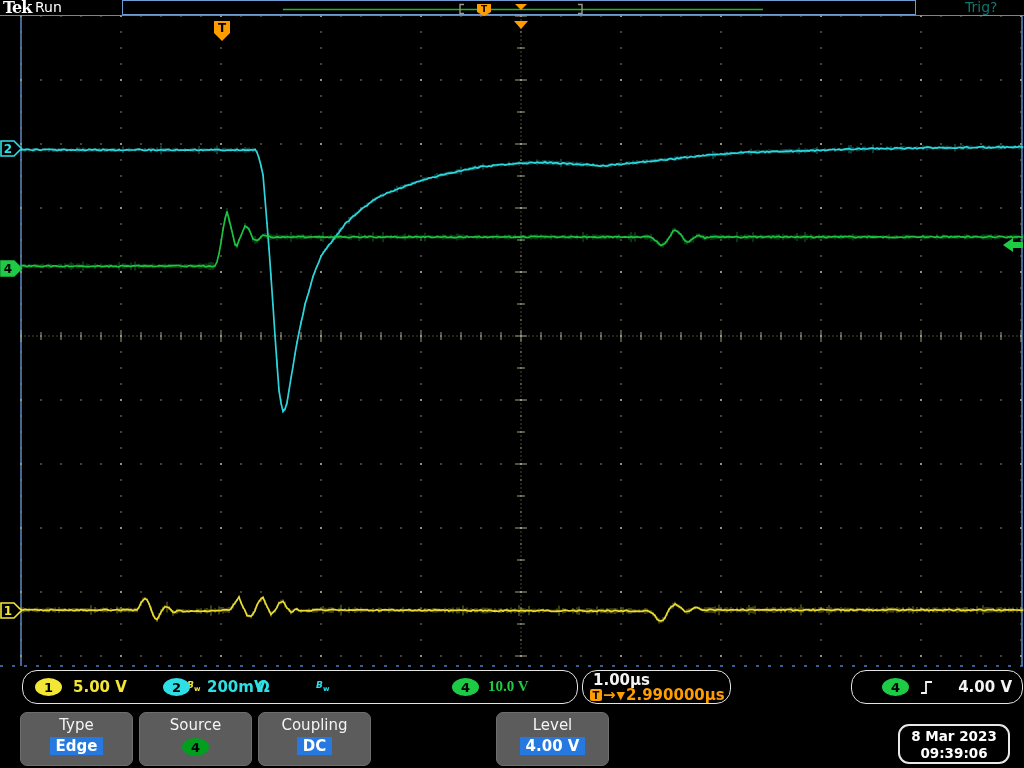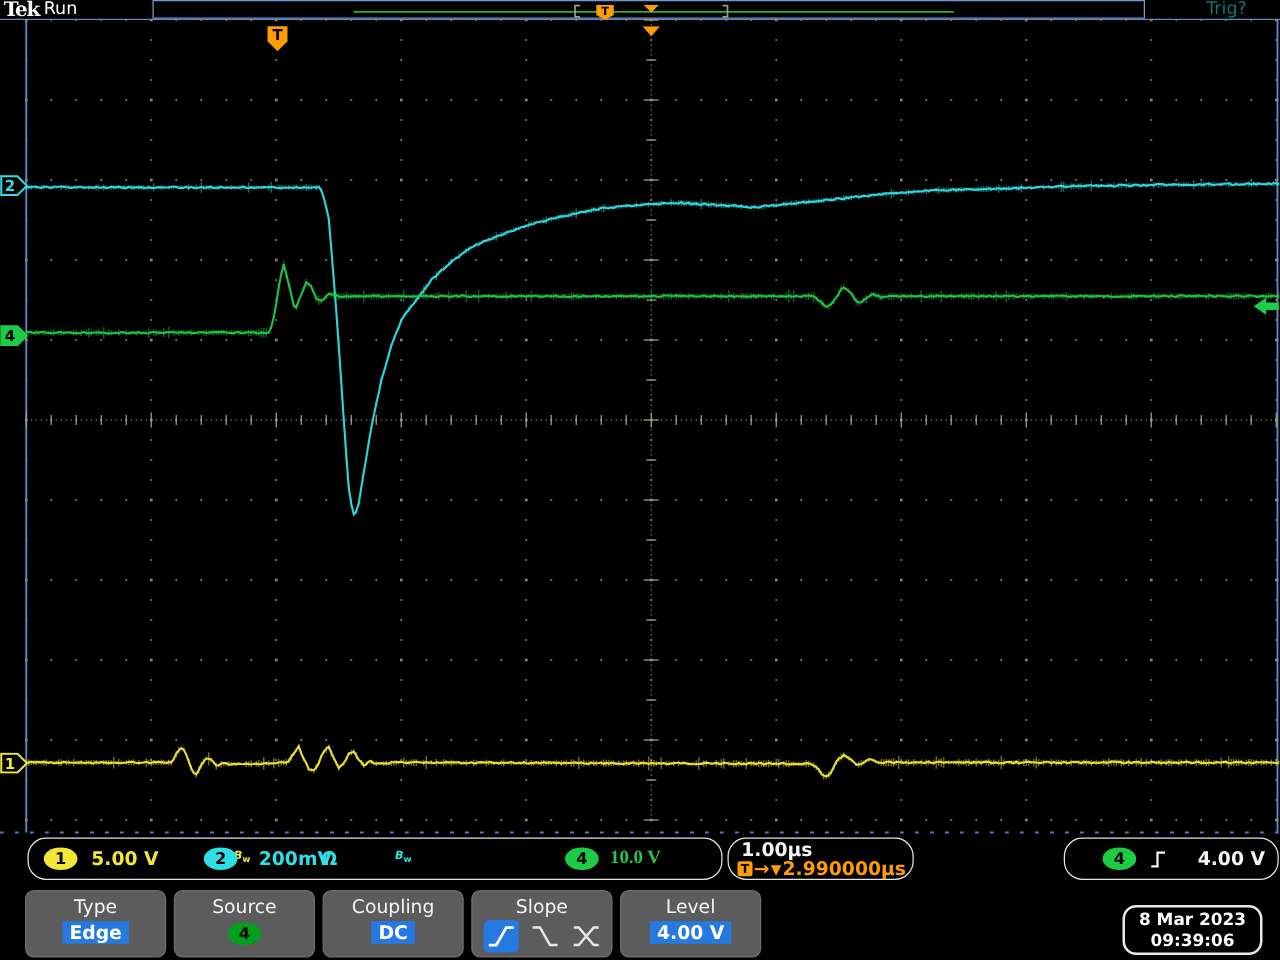--- a/index.html
+++ b/index.html
@@ -1661,36 +1661,20 @@
     <div class="mbtn" style="left:139px;">
       <div class="mlabel">Source</div>
       <div style="display:flex;justify-content:center;margin-top:4px;">
         <span class="oval" style="position:static;background:#00a01e;">4</span>
       </div>
     </div>
     <div class="mbtn" style="left:258px;">
       <div class="mlabel">Coupling</div>
       <div class="mvalue"><span class="hl">DC</span></div>
     </div>
-    <div class="mbtn" style="left:377px;">
-      <div class="mlabel">Slope</div>
-      <div class="slope-icons">
-        <span class="sel">
-          <svg width="24" height="24">
-            <path d="M2,19 L8,19 L16,5 L22,5" stroke="#fff" stroke-width="2.2" fill="none"></path>
-          </svg>
-        </span>
-        <svg width="24" height="24">
-          <path d="M2,5 L8,5 L16,19 L22,19" stroke="#e8e8e8" stroke-width="2" fill="none"></path>
-        </svg>
-        <svg width="24" height="24">
-          <path d="M2,5 L6,5 L18,19 L22,19 M2,19 L6,19 L18,5 L22,5" stroke="#e8e8e8" stroke-width="2" fill="none"></path>
-        </svg>
-      </div>
-    </div>
     <div class="mbtn" style="left:496px;">
       <div class="mlabel">Level</div>
       <div class="mvalue"><span class="hl">4.00 V</span></div>
     </div>
     <div class="clockbox">
       <div>8 Mar 2023</div>
       <div>09:39:06</div>
     </div>
   </div>
 

